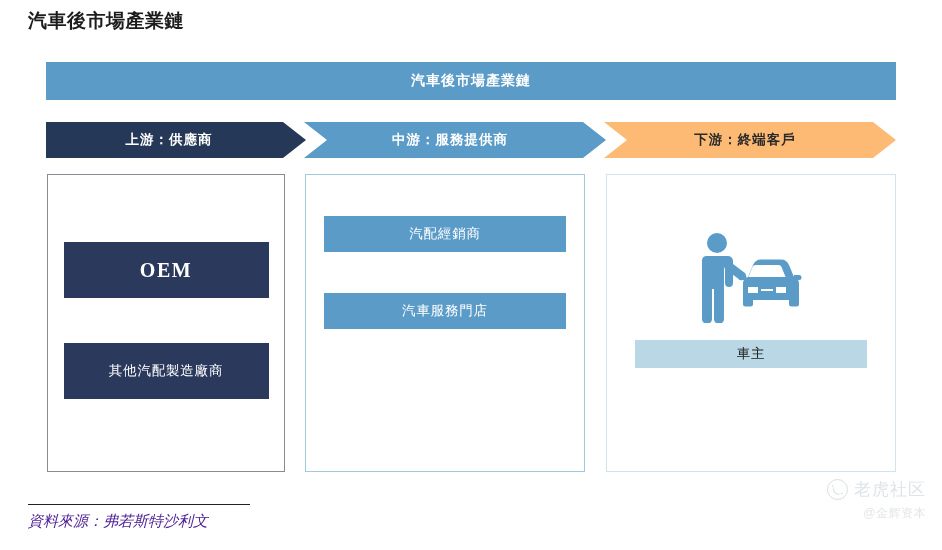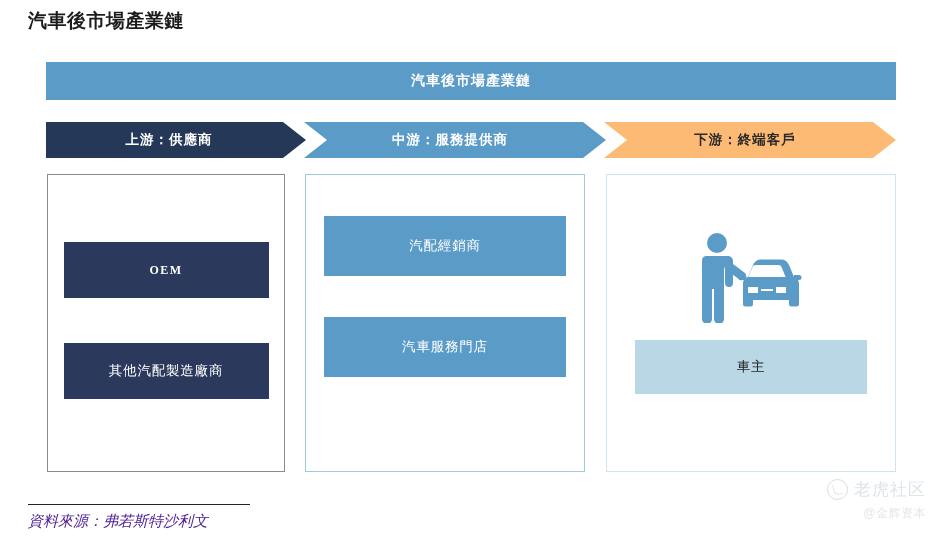--- a/index.html
+++ b/index.html
@@ -139,50 +139,50 @@
   
   .box-navy {
     width: 205px;
     height: 56px;
     background: #2b3a5c;
   }
   .box-navy .node-label { color: #ffffff; }
   #box-oem { margin-top: 67px; }
   #box-oem .node-label {
     font-family: "Liberation Serif", "DejaVu Serif", serif;
-    font-size: 12px;
+    font-size: 20px;
     font-weight: bold;
     letter-spacing: 1.5px;
   }
   #box-other-parts { margin-top: 45px; }
 
   
   .box-blue {
     width: 242px;
-    height: 60px;
+    height: 36px;
     background: #5b9bc8;
   }
   .box-blue .node-label { color: #ffffff; }
   #box-parts-dealer { margin-top: 41px; }
   #box-service-store { margin-top: 41px; }
   #box-enable-platform { margin-top: 41px; }
 
   
   #owner-icon-wrap {
     margin-top: 55px;
     width: 120px;
     height: 94px;
     display: flex;
     align-items: center;
     justify-content: center;
   }
   #box-car-owner {
     margin-top: 16px;
     width: 232px;
-    height: 54px;
+    height: 28px;
     background: #b9d7e4;
   }
   #box-car-owner .node-label { color: #1c1c1c; }
 
   
   #footer-rule {
     position: absolute;
     left: 28px;
     top: 504px;
     width: 222px;

